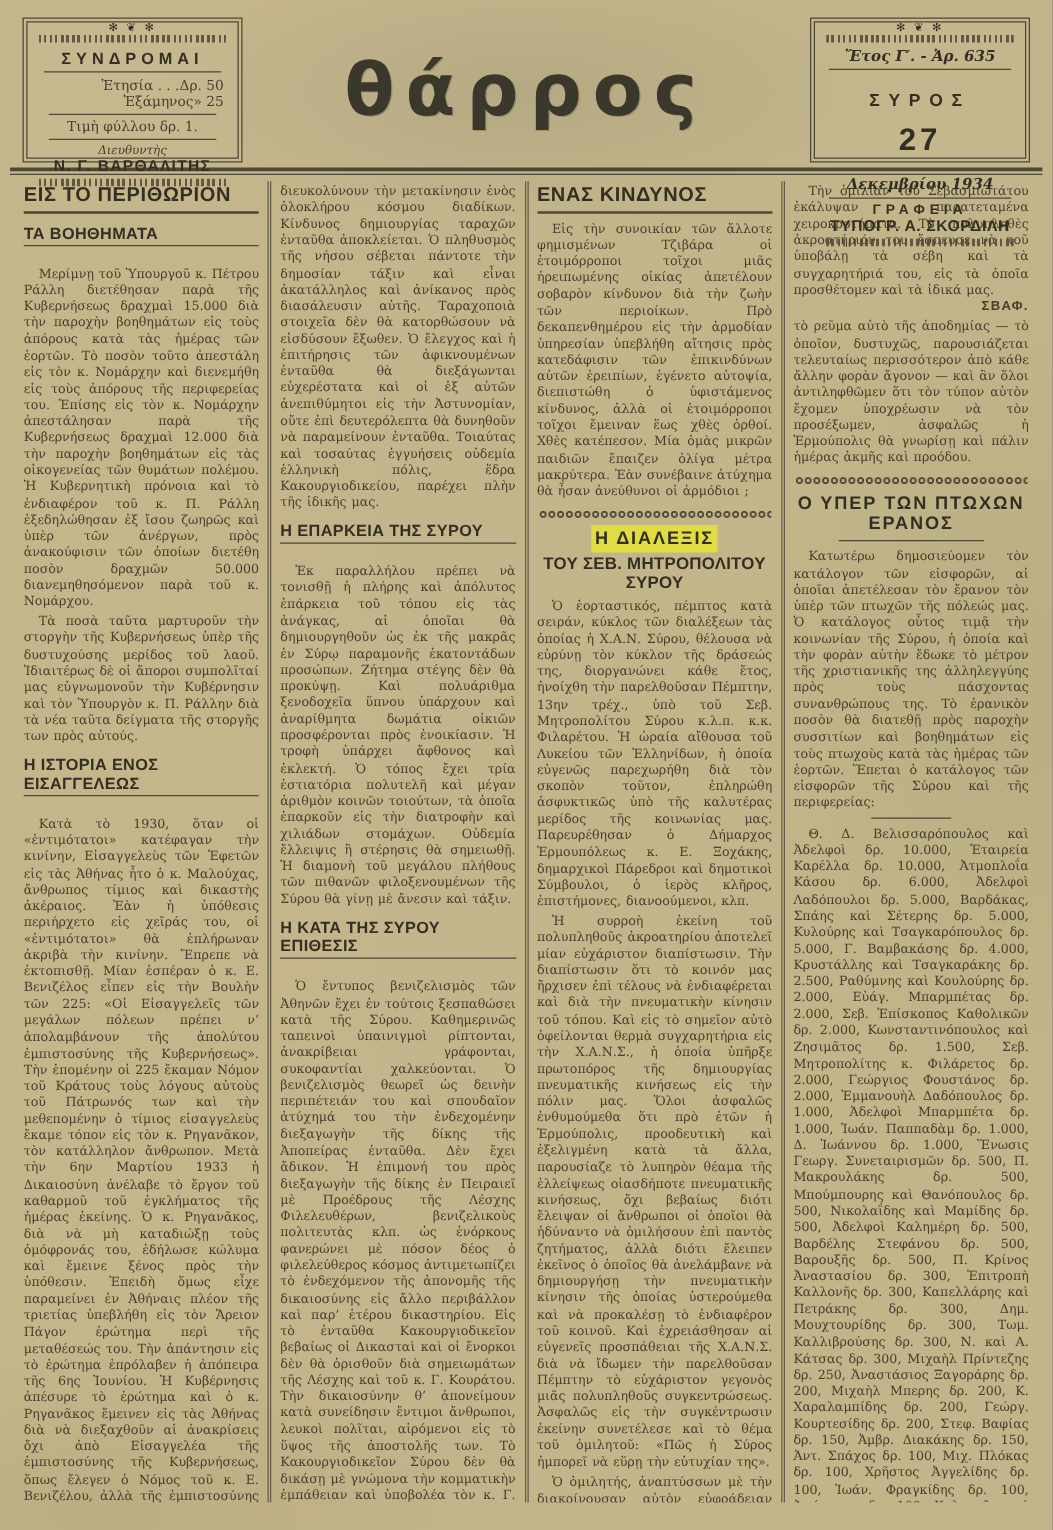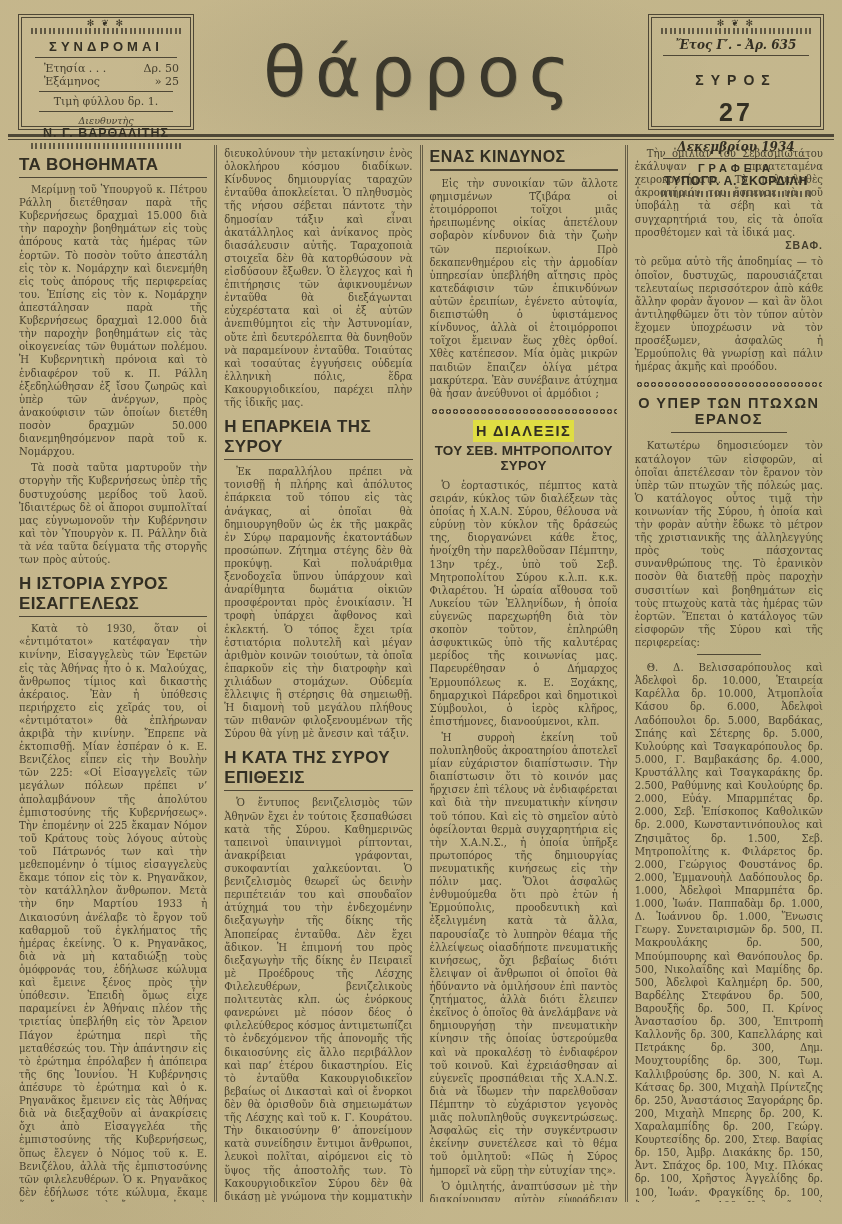--- a/index.html
+++ b/index.html
@@ -25,46 +25,46 @@
   
   .masthead-row{display:flex;justify-content:space-between;align-items:stretch;padding:14px 18px 2px;height:132px;box-sizing:border-box;}
   .deco-box{
     width:176px;box-sizing:border-box;border:4px double var(--rule);
     padding:3px 7px;text-align:center;position:relative;background:rgba(255,250,230,.04);
   }
   .deco-box .meander{height:6px;margin:1px 2px 3px;background:repeating-linear-gradient(90deg,var(--rule) 0 2px,transparent 2px 4px,var(--rule) 4px 6px,transparent 6px 9px);opacity:.85;}
   .deco-box .meander.bottom{margin:3px 2px 1px;}
   .orn{display:block;text-align:center;font-size:9px;letter-spacing:2px;color:var(--ink-dark);line-height:8px;margin-top:-2px;}
   .sub-title{font-family:"Liberation Sans",sans-serif;font-weight:bold;font-size:13px;letter-spacing:4px;color:var(--ink-dark);padding:2px 0 3px;border-bottom:1px solid var(--rule);margin:0 6px 4px;}
-  .sub-line{display:flex;justify-content:space-between;font-size:11px;padding:0 4px;margin-left:11px;}
+  .sub-line{display:flex;justify-content:flex-end;font-size:11px;padding:0 4px;margin-left:11px;}
   .inner-rule{border:none;border-top:1px solid var(--rule);margin:3px 10px;}
   .price-line{font-size:11px;}
   .director-label{font-size:9.5px;font-style:italic;margin-top:2px;}
   .director-name{font-family:"Liberation Sans",sans-serif;font-weight:bold;font-size:12.5px;letter-spacing:1px;color:var(--ink-dark);}
   .year-line{font-style:italic;font-weight:bold;font-size:12px;border-bottom:1px solid var(--rule);padding:1px 0 3px;margin:0 4px 16px;color:var(--ink-dark);}
   .city{font-family:"Liberation Sans",sans-serif;font-weight:bold;font-size:14px;letter-spacing:7px;color:var(--ink-dark);margin-top:2px;}
   .day{font-family:"Liberation Sans",sans-serif;font-weight:bold;font-size:25px;line-height:24px;letter-spacing:3px;color:var(--ink-dark);margin-top:12px;}
   .dateline{font-weight:bold;font-style:italic;font-size:12px;border-bottom:1px solid var(--rule);padding-bottom:4px;margin:16px 4px 3px;color:var(--ink-dark);}
   .offices-label{font-family:"Liberation Sans",sans-serif;font-size:11px;letter-spacing:4px;font-weight:bold;color:var(--ink-dark);}
   .offices-name{font-family:"Liberation Sans",sans-serif;font-weight:bold;font-size:12.5px;letter-spacing:.5px;color:var(--ink-dark);}
   .masthead{
     flex:1;align-self:center;text-align:center;margin:0;
-    font-family:"DejaVu Sans",sans-serif;font-weight:normal;
-    font-size:70px;line-height:100px;letter-spacing:9px;color:#3a372b;
+    font-family:"DejaVu Sans",sans-serif;font-weight:bold;
+    font-size:58px;line-height:100px;letter-spacing:9px;color:#3a372b;
     text-shadow:1px 1px 0 rgba(60,55,40,.25);
   }
   .head-rule{margin:2px 8px 0;border-top:3px solid var(--rule);border-bottom:1px solid var(--rule);height:2px;}
   
   .columns{display:flex;align-items:stretch;padding:5px 12px 0;height:1062px;box-sizing:border-box;}
   .col{flex:1 1 0;padding:2px 7px 0;overflow:hidden;box-sizing:border-box;}
   .col + .col{border-left:3px double rgba(78,71,54,.8);}
   .para{font-size:10.1px;line-height:1.30;text-align:justify;text-indent:12px;margin:0 0 3px;word-spacing:.6px;}
   .para.noind{text-indent:0;}
   .h-main{font-family:"Liberation Sans",sans-serif;font-weight:bold;font-size:16px;letter-spacing:.5px;color:var(--ink-dark);border-bottom:2px solid var(--rule);padding-bottom:3px;margin:1px 0 6px;}
-  .h-sub{font-family:"Liberation Sans",sans-serif;font-weight:bold;font-size:17px;letter-spacing:.3px;color:var(--ink-dark);border-bottom:1px solid var(--rule);padding-bottom:2px;margin:8px 0 5px;}
+  .h-sub{font-family:"Liberation Sans",sans-serif;font-weight:bold;font-size:13px;letter-spacing:.3px;color:var(--ink-dark);border-bottom:1px solid var(--rule);padding-bottom:2px;margin:8px 0 16px;}
   .h-center{text-align:center;font-family:"Liberation Sans",sans-serif;font-weight:bold;color:var(--ink-dark);margin:7px 0 6px;}
   .h-center .l1{display:inline-block;font-size:14.5px;letter-spacing:1.5px;}
   .h-center .l2{display:block;font-size:13.5px;letter-spacing:.2px;margin-top:3px;}
   .h-center.underlined::after{content:"";display:block;width:62%;margin:4px auto 0;border-top:1px solid var(--rule);}
   .hl{background:var(--hl);box-shadow:0 0 0 3px var(--hl);}
   .divider{height:7px;margin:8px 1px 7px;background-image:radial-gradient(circle at 3.5px 3.5px, transparent 1.1px, var(--rule) 1.2px, var(--rule) 2.7px, transparent 2.9px);background-size:7px 7px;background-repeat:repeat-x;}
   .shortrule{width:64px;border-top:1px solid var(--rule);margin:5px auto 6px;}
   .sig{display:block;text-align:right;font-family:"Liberation Sans",sans-serif;font-weight:bold;font-size:10.5px;letter-spacing:1px;}
 </style>
 </head>
@@ -107,24 +107,25 @@
       <div class="offices-name">ΤΥΠΟΓΡ. Α. ΣΚΟΡΔΙΛΗ</div>
       <div class="meander bottom"></div>
     </div>
 
   </header>
 
   <div class="head-rule"></div>
 
   <main class="columns" id="columns">
       <div class="col">
+        <div class="h-main">ΕΙΣ ΤΟ ΠΕΡΙΘΩΡΙΟΝ</div>
         <div class="h-sub">ΤΑ ΒΟΗΘΗΜΑΤΑ</div>
         <p class="para">Μερίμνῃ τοῦ Ὑπουργοῦ κ. Πέτρου Ράλλη διετέθησαν παρὰ τῆς Κυβερνήσεως δραχμαὶ 15.000 διὰ τὴν παροχὴν βοηθημάτων εἰς τοὺς ἀπόρους κατὰ τὰς ἡμέρας τῶν ἑορτῶν. Τὸ ποσὸν τοῦτο ἀπεστάλη εἰς τὸν κ. Νομάρχην καὶ διενεμήθη εἰς τοὺς ἀπόρους τῆς περιφερείας του. Ἐπίσης εἰς τὸν κ. Νομάρχην ἀπεστάλησαν παρὰ τῆς Κυβερνήσεως δραχμαὶ 12.000 διὰ τὴν παροχὴν βοηθημάτων εἰς τὰς οἰκογενείας τῶν θυμάτων πολέμου. Ἡ Κυβερνητικὴ πρόνοια καὶ τὸ ἐνδιαφέρον τοῦ κ. Π. Ράλλη ἐξεδηλώθησαν ἐξ ἴσου ζωηρῶς καὶ ὑπὲρ τῶν ἀνέργων, πρὸς ἀνακούφισιν τῶν ὁποίων διετέθη ποσὸν δραχμῶν 50.000 διανεμηθησόμενον παρὰ τοῦ κ. Νομάρχου.</p>
         <p class="para">Τὰ ποσὰ ταῦτα μαρτυροῦν τὴν στοργὴν τῆς Κυβερνήσεως ὑπὲρ τῆς δυστυχούσης μερίδος τοῦ λαοῦ. Ἰδιαιτέρως δὲ οἱ ἄποροι συμπολῖταί μας εὐγνωμονοῦν τὴν Κυβέρνησιν καὶ τὸν Ὑπουργὸν κ. Π. Ράλλην διὰ τὰ νέα ταῦτα δείγματα τῆς στοργῆς των πρὸς αὐτούς.</p>
-        <div class="h-sub">Η ΙΣΤΟΡΙΑ ΣΥΡΟΣ ΕΙΣΑΓΓΕΛΕΩΣ</div>
+        <div class="h-sub">Η ΙΣΤΟΡΙΑ ΕΝΟΣ ΕΙΣΑΓΓΕΛΕΩΣ</div>
         <p class="para">Κατὰ τὸ 1930, ὅταν οἱ «ἐντιμότατοι» κατέφαγαν τὴν κινίνην, Εἰσαγγελεὺς τῶν Ἐφετῶν εἰς τὰς Ἀθήνας ἦτο ὁ κ. Μαλούχας, ἄνθρωπος τίμιος καὶ δικαστὴς ἀκέραιος. Ἐὰν ἡ ὑπόθεσις περιήρχετο εἰς χεῖράς του, οἱ «ἐντιμότατοι» θὰ ἐπλήρωναν ἀκριβὰ τὴν κινίνην. Ἔπρεπε νὰ ἐκτοπισθῇ. Μίαν ἑσπέραν ὁ κ. Ε. Βενιζέλος εἶπεν εἰς τὴν Βουλὴν τῶν 225: «Οἱ Εἰσαγγελεῖς τῶν μεγάλων πόλεων πρέπει ν’ ἀπολαμβάνουν τῆς ἀπολύτου ἐμπιστοσύνης τῆς Κυβερνήσεως». Τὴν ἑπομένην οἱ 225 ἔκαμαν Νόμον τοῦ Κράτους τοὺς λόγους αὐτοὺς τοῦ Πάτρωνός των καὶ τὴν μεθεπομένην ὁ τίμιος εἰσαγγελεὺς ἔκαμε τόπον εἰς τὸν κ. Ρηγανᾶκον, τὸν κατάλληλον ἄνθρωπον. Μετὰ τὴν 6ην Μαρτίου 1933 ἡ Δικαιοσύνη ἀνέλαβε τὸ ἔργον τοῦ καθαρμοῦ τοῦ ἐγκλήματος τῆς ἡμέρας ἐκείνης. Ὁ κ. Ρηγανᾶκος, διὰ νὰ μὴ καταδιώξῃ τοὺς ὁμόφρονάς του, ἐδήλωσε κώλυμα καὶ ἔμεινε ξένος πρὸς τὴν ὑπόθεσιν. Ἐπειδὴ ὅμως εἶχε παραμείνει ἐν Ἀθήναις πλέον τῆς τριετίας ὑπεβλήθη εἰς τὸν Ἄρειον Πάγον ἐρώτημα περὶ τῆς μεταθέσεώς του. Τὴν ἀπάντησιν εἰς τὸ ἐρώτημα ἐπρόλαβεν ἡ ἀπόπειρα τῆς 6ης Ἰουνίου. Ἡ Κυβέρνησις ἀπέσυρε τὸ ἐρώτημα καὶ ὁ κ. Ρηγανᾶκος ἔμεινεν εἰς τὰς Ἀθήνας διὰ νὰ διεξαχθοῦν αἱ ἀνακρίσεις ὄχι ἀπὸ Εἰσαγγελέα τῆς ἐμπιστοσύνης τῆς Κυβερνήσεως, ὅπως ἔλεγεν ὁ Νόμος τοῦ κ. Ε. Βενιζέλου, ἀλλὰ τῆς ἐμπιστοσύνης τῶν φιλελευθέρων. Ὁ κ. Ρηγανᾶκος δὲν ἐδήλωσε τότε κώλυμα, ἔκαμε ὅ,τι ἔκαμε καὶ ἔφερεν εἰς τὰ σημερινὰ χάλια τὴν ὑπόθεσιν τῆς ἀποπείρας. Αὐτὴ εἶναι ἡ ἱστορία του.</p>
       </div>
       <div class="col">
         <p class="para noind">διευκολύνουν τὴν μετακίνησιν ἑνὸς ὁλοκλήρου κόσμου διαδίκων. Κίνδυνος δημιουργίας ταραχῶν ἐνταῦθα ἀποκλείεται. Ὁ πληθυσμὸς τῆς νήσου σέβεται πάντοτε τὴν δημοσίαν τάξιν καὶ εἶναι ἀκατάλληλος καὶ ἀνίκανος πρὸς διασάλευσιν αὐτῆς. Ταραχοποιὰ στοιχεῖα δὲν θὰ κατορθώσουν νὰ εἰσδύσουν ἔξωθεν. Ὁ ἔλεγχος καὶ ἡ ἐπιτήρησις τῶν ἀφικνουμένων ἐνταῦθα θὰ διεξάγωνται εὐχερέστατα καὶ οἱ ἐξ αὐτῶν ἀνεπιθύμητοι εἰς τὴν Ἀστυνομίαν, οὔτε ἐπὶ δευτερόλεπτα θὰ δυνηθοῦν νὰ παραμείνουν ἐνταῦθα. Τοιαύτας καὶ τοσαύτας ἐγγυήσεις οὐδεμία ἑλληνικὴ πόλις, ἕδρα Κακουργιοδικείου, παρέχει πλὴν τῆς ἰδικῆς μας.</p>
         <div class="h-sub">Η ΕΠΑΡΚΕΙΑ ΤΗΣ ΣΥΡΟΥ</div>
         <p class="para">Ἐκ παραλλήλου πρέπει νὰ τονισθῇ ἡ πλήρης καὶ ἀπόλυτος ἐπάρκεια τοῦ τόπου εἰς τὰς ἀνάγκας, αἱ ὁποῖαι θὰ δημιουργηθοῦν ὡς ἐκ τῆς μακρᾶς ἐν Σύρῳ παραμονῆς ἑκατοντάδων προσώπων. Ζήτημα στέγης δὲν θὰ προκύψῃ. Καὶ πολυάριθμα ξενοδοχεῖα ὕπνου ὑπάρχουν καὶ ἀναρίθμητα δωμάτια οἰκιῶν προσφέρονται πρὸς ἐνοικίασιν. Ἡ τροφὴ ὑπάρχει ἄφθονος καὶ ἐκλεκτή. Ὁ τόπος ἔχει τρία ἑστιατόρια πολυτελῆ καὶ μέγαν ἀριθμὸν κοινῶν τοιούτων, τὰ ὁποῖα ἐπαρκοῦν εἰς τὴν διατροφὴν καὶ χιλιάδων στομάχων. Οὐδεμία ἔλλειψις ἢ στέρησις θὰ σημειωθῇ. Ἡ διαμονὴ τοῦ μεγάλου πλήθους τῶν πιθανῶν φιλοξενουμένων τῆς Σύρου θὰ γίνῃ μὲ ἄνεσιν καὶ τάξιν.</p>
         <div class="h-sub">Η ΚΑΤΑ ΤΗΣ ΣΥΡΟΥ ΕΠΙΘΕΣΙΣ</div>
         <p class="para">Ὁ ἔντυπος βενιζελισμὸς τῶν Ἀθηνῶν ἔχει ἐν τούτοις ξεσπαθώσει κατὰ τῆς Σύρου. Καθημερινῶς ταπεινοὶ ὑπαινιγμοὶ ρίπτονται, ἀνακρίβειαι γράφονται, συκοφαντίαι χαλκεύονται. Ὁ βενιζελισμὸς θεωρεῖ ὡς δεινὴν περιπέτειάν του καὶ σπουδαῖον ἀτύχημά του τὴν ἐνδεχομένην διεξαγωγὴν τῆς δίκης τῆς Ἀποπείρας ἐνταῦθα. Δὲν ἔχει ἄδικον. Ἡ ἐπιμονή του πρὸς διεξαγωγὴν τῆς δίκης ἐν Πειραιεῖ μὲ Προέδρους τῆς Λέσχης Φιλελευθέρων, βενιζελικοὺς πολιτευτὰς κλπ. ὡς ἐνόρκους φανερώνει μὲ πόσον δέος ὁ φιλελεύθερος κόσμος ἀντιμετωπίζει τὸ ἐνδεχόμενον τῆς ἀπονομῆς τῆς δικαιοσύνης εἰς ἄλλο περιβάλλον καὶ παρ’ ἑτέρου δικαστηρίου. Εἰς τὸ ἐνταῦθα Κακουργιοδικεῖον βεβαίως οἱ Δικασταὶ καὶ οἱ ἔνορκοι δὲν θὰ ὁρισθοῦν διὰ σημειωμάτων τῆς Λέσχης καὶ τοῦ κ. Γ. Κουράτου. Τὴν δικαιοσύνην θ’ ἀπονείμουν κατὰ συνείδησιν ἔντιμοι ἄνθρωποι, λευκοὶ πολῖται, αἱρόμενοι εἰς τὸ ὕψος τῆς ἀποστολῆς των. Τὸ Κακουργιοδικεῖον Σύρου δὲν θὰ δικάσῃ μὲ γνώμονα τὴν κομματικὴν ἐμπάθειαν καὶ ὑποβολέα τὸν κ. Γ. Κουράτον. Τὸ γνωρίζουν αὐτὸ οἱ Βενιζελικοὶ καὶ διὰ τοῦτο μαίνονται σήμερον κατὰ τῆς Σύρου.</p>
       </div>
       <div class="col">

